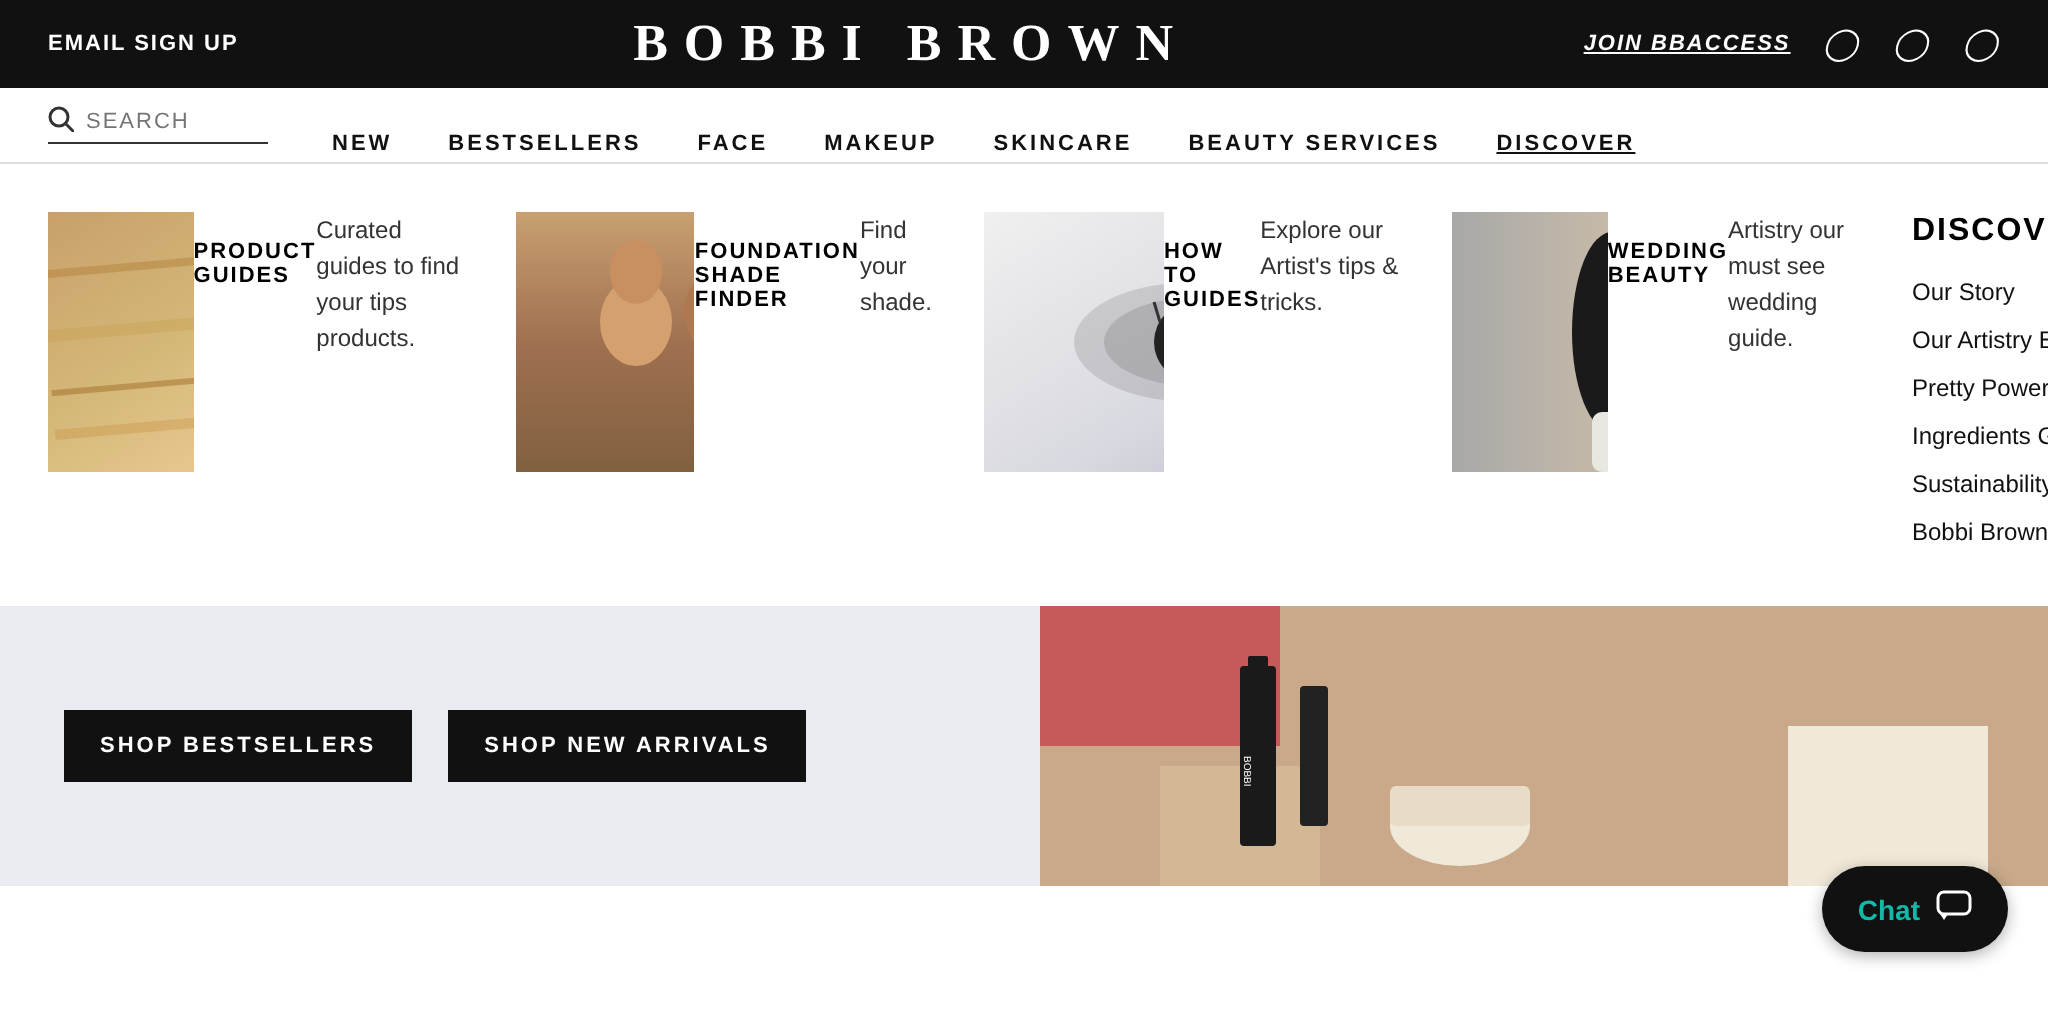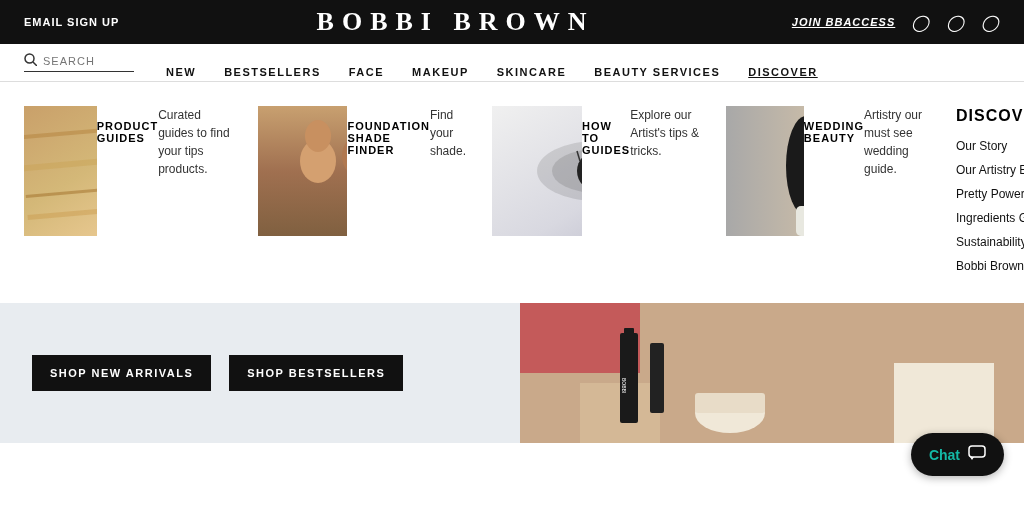--- a/index.html
+++ b/index.html
@@ -349,22 +349,22 @@
     <a class="discover-more-link">Our Artistry Experts</a>
     <a class="discover-more-link">Pretty Powerful</a>
     <a class="discover-more-link">Ingredients Glossary</a>
     <a class="discover-more-link">Sustainability and Citizenship</a>
     <a class="discover-more-link">Bobbi Brown Community</a>
   </div>
 </div>
 
 <div class="bottom-section">
   <div class="bottom-left">
+    <button class="shop-btn">SHOP BESTSELLERS</button>
     <button class="shop-btn">SHOP NEW ARRIVALS</button>
-    <button class="shop-btn">SHOP BESTSELLERS</button>
   </div>
   <div class="bottom-right">
     <div class="color-block-red"></div>
     <div class="color-block-cream"></div>
     <div class="color-block-tan"></div>
 
     <svg style="position:absolute;left:60px;top:20px;" width="200" height="120" xmlns="http://www.w3.org/2000/svg">
 
       <rect x="40" y="10" width="18" height="90" rx="2" fill="#1a1a1a"></rect>
       <rect x="44" y="5" width="10" height="12" rx="1" fill="#1a1a1a"></rect>

